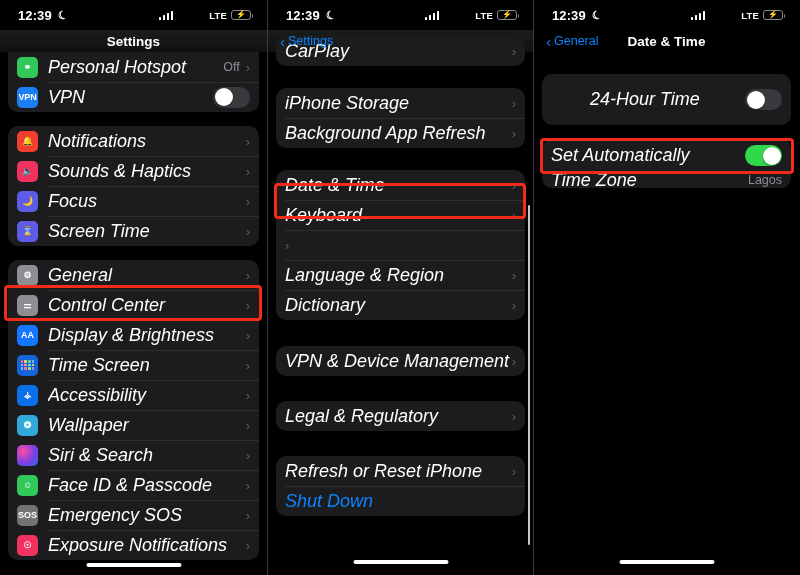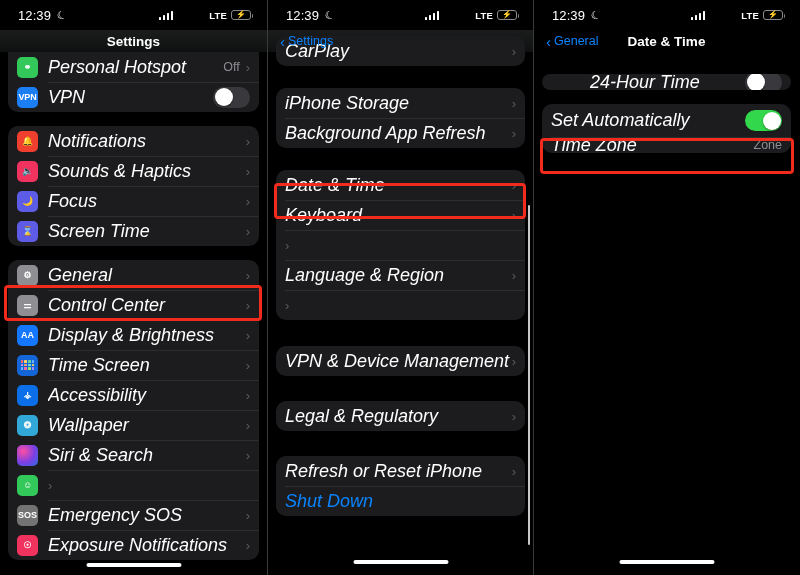--- a/index.html
+++ b/index.html
@@ -22,21 +22,21 @@
   .panel.p2 { width: 266px; }
   .panel.p3 { width: 266px; }
 
   
   .statusbar {
     height: 30px; position: relative;
     display: flex; align-items: center; justify-content: space-between;
     padding: 0 16px 0 18px;
     color: #fff;
   }
-  .sb-left { display:flex; align-items:center; gap:4px; font-size:13px; font-weight:400; letter-spacing:0.1px;}
+  .sb-left { display:flex; align-items:center; gap:4px; font-size:13px; font-weight:700; letter-spacing:0.1px;}
   .moon { font-size: 11px; line-height: 1; margin-left:2px; display:inline-block; transform: rotate(-20deg); color:#fff;}
   .sb-right { display:flex; align-items:center; gap:4px; }
   .sig { display:flex; align-items:flex-end; gap:1.5px; height:9px; }
   .sig i { width:2.5px; background:#fff; border-radius:0.5px; display:block; }
   .sig i:nth-child(1){height:3px;}
   .sig i:nth-child(2){height:5px;}
   .sig i:nth-child(3){height:7px;}
   .sig i:nth-child(4){height:9px;}
   .lte { font-size:9.5px; font-weight:700; letter-spacing:0.2px; color:#fff;padding-left:32px; }
   .batt { position:relative; width:20px; height:10px; border:1px solid #8a8a8a; border-radius:3px; padding:1px; }
@@ -250,20 +250,21 @@
           <span class="label">Wallpaper</span>
           <span class="chev">›</span>
         </div>
         <div class="row">
           <span class="ico g-siri"></span>
           <span class="label">Siri &amp; Search</span>
           <span class="chev">›</span>
         </div>
         <div class="row">
           <span class="ico g-faceid">☺</span>
+          <span class="label">Face ID &amp; Passcode</span>
           <span class="chev">›</span>
         </div>
         <div class="row">
           <span class="ico g-sos">SOS</span>
           <span class="label">Emergency SOS</span>
           <span class="chev">›</span>
         </div>
         <div class="row">
           <span class="ico g-exposure">☉</span>
           <span class="label">Exposure Notifications</span>
@@ -334,20 +335,21 @@
           <span class="chev">›</span>
         </div>
         <div class="row noicon">
           <span class="chev">›</span>
         </div>
         <div class="row noicon">
           <span class="label">Language &amp; Region</span>
           <span class="chev">›</span>
         </div>
         <div class="row noicon">
+          <span class="label">Dictionary</span>
           <span class="chev">›</span>
         </div>
       </div>
 
       <div class="group" style="margin-top:26px;">
         <div class="row noicon">
           <span class="label">VPN &amp; Device Management</span>
           <span class="chev">›</span>
         </div>
       </div>
@@ -398,38 +400,38 @@
     <div class="navbar plain">
       <div class="nav-back">
         <span class="chev-left">‹</span>
         <span>General</span>
       </div>
       <div class="nav-title">Date &amp; Time</div>
     </div>
 
     <div class="scroll">
       <div class="group" style="margin-top:22px;">
-        <div class="row noicon" style="height:16px;padding-left:48px;">
+        <div class="row noicon" style="height:51px;padding-left:48px;">
           <span class="label">24-Hour Time</span>
           <span class="toggle">
               <span class="knob"></span>
             </span>
         </div>
       </div>
 
       <div class="group" style="margin-top:6px;">
         <div class="row noicon" style="height:33px;">
           <span class="label">Set Automatically</span>
           <span class="toggle on">
               <span class="knob"></span>
             </span>
         </div>
         <div class="row noicon" style="height:16px;">
           <span class="label">Time Zone</span>
-          <span class="value" style="margin-right:0;">Zone</span>
+          <span class="value" style="margin-right:0;">Lagos</span>
         </div>
       </div>
     </div>
 
     <div class="hl" style="left:6px; top:138px; width:254px; height:36px;"></div>
     <div class="home-ind mid"></div>
   </div>
 
 </div>
 

